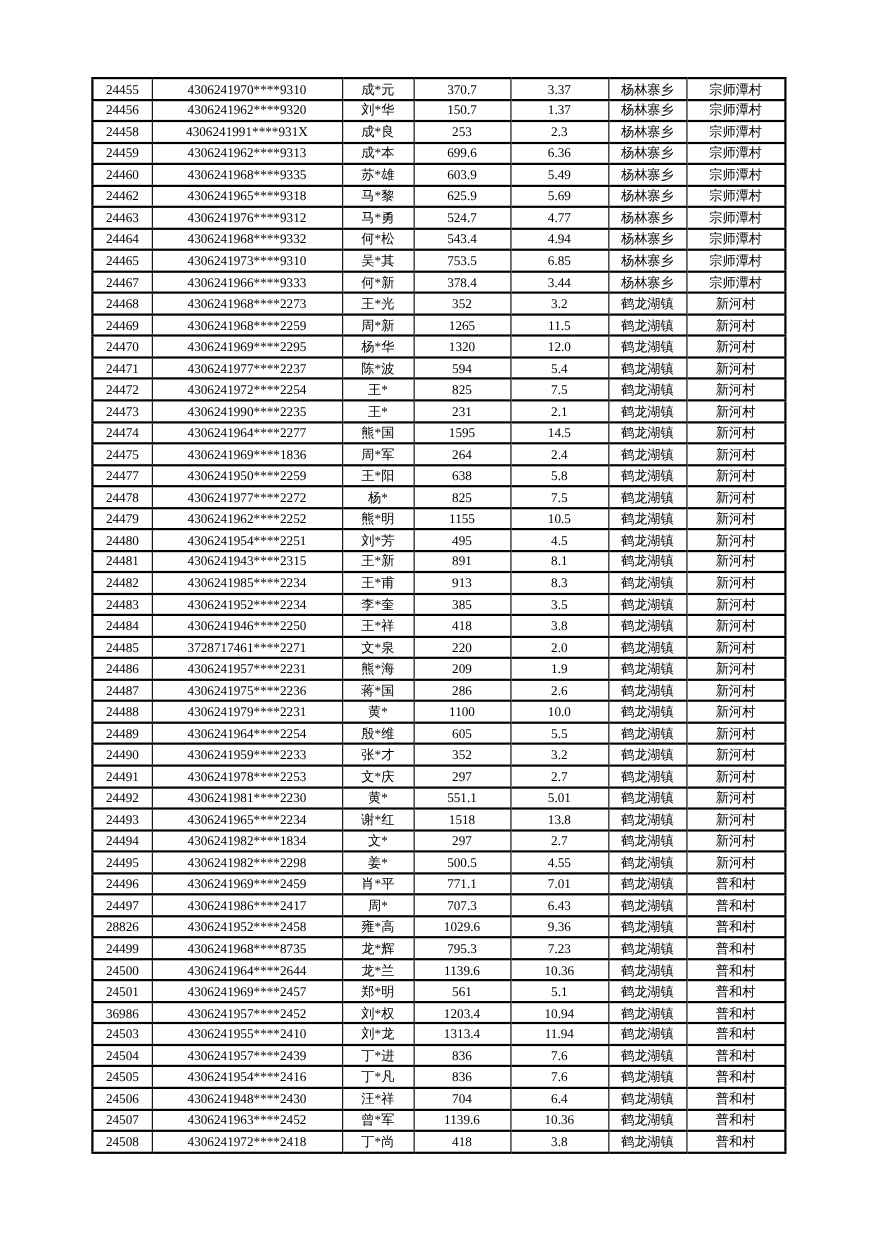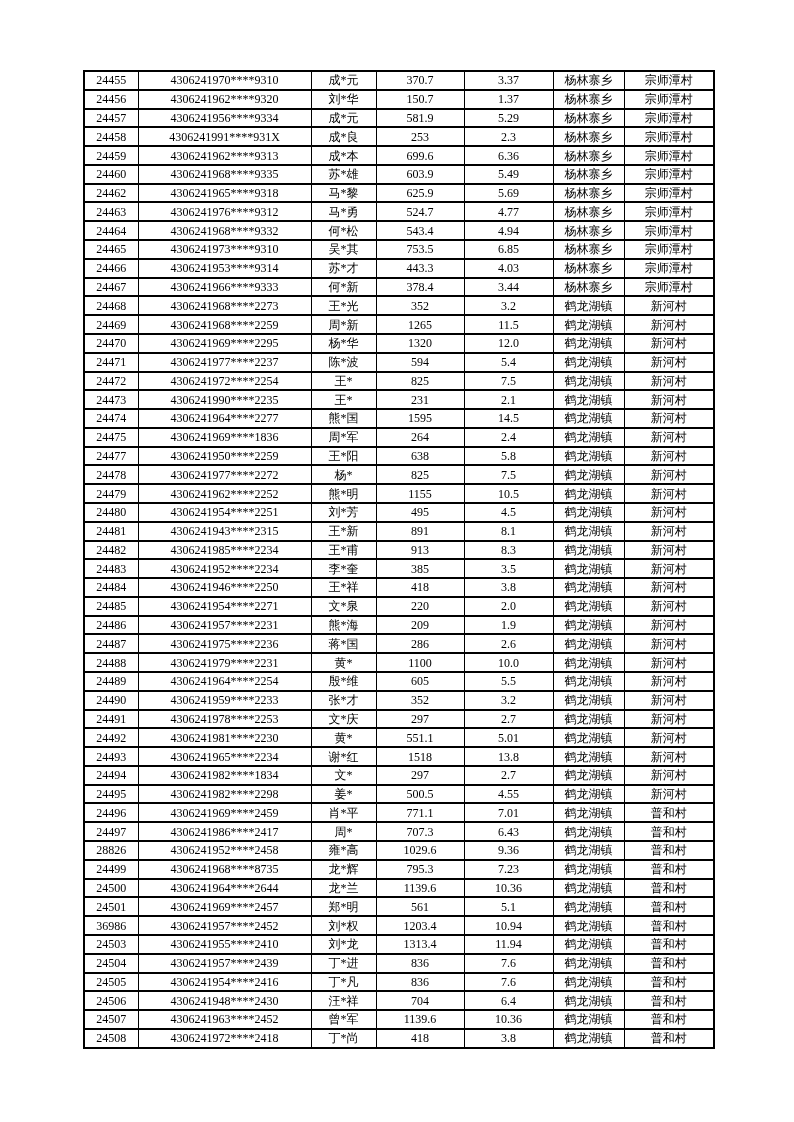--- a/index.html
+++ b/index.html
@@ -87,29 +87,20 @@
           <tr>
             <td>24456</td>
             <td>4306241962****9320</td>
             <td>刘*华</td>
             <td>150.7</td>
             <td>1.37</td>
             <td>杨林寨乡</td>
             <td>宗师潭村</td>
           </tr>
           <tr>
-            <td>24457</td>
-            <td>4306241956****9334</td>
-            <td>成*元</td>
-            <td>581.9</td>
-            <td>5.29</td>
-            <td>杨林寨乡</td>
-            <td>宗师潭村</td>
-          </tr>
-          <tr>
             <td>24458</td>
             <td>4306241991****931X</td>
             <td>成*良</td>
             <td>253</td>
             <td>2.3</td>
             <td>杨林寨乡</td>
             <td>宗师潭村</td>
           </tr>
           <tr>
             <td>24459</td>
@@ -159,29 +150,20 @@
           <tr>
             <td>24465</td>
             <td>4306241973****9310</td>
             <td>吴*其</td>
             <td>753.5</td>
             <td>6.85</td>
             <td>杨林寨乡</td>
             <td>宗师潭村</td>
           </tr>
           <tr>
-            <td>24466</td>
-            <td>4306241953****9314</td>
-            <td>苏*才</td>
-            <td>443.3</td>
-            <td>4.03</td>
-            <td>杨林寨乡</td>
-            <td>宗师潭村</td>
-          </tr>
-          <tr>
             <td>24467</td>
             <td>4306241966****9333</td>
             <td>何*新</td>
             <td>378.4</td>
             <td>3.44</td>
             <td>杨林寨乡</td>
             <td>宗师潭村</td>
           </tr>
           <tr>
             <td>24468</td>
@@ -322,21 +304,21 @@
             <td>24484</td>
             <td>4306241946****2250</td>
             <td>王*祥</td>
             <td>418</td>
             <td>3.8</td>
             <td>鹤龙湖镇</td>
             <td>新河村</td>
           </tr>
           <tr>
             <td>24485</td>
-            <td>4306241954****2271</td>
+            <td>3728717461****2271</td>
             <td>文*泉</td>
             <td>220</td>
             <td>2.0</td>
             <td>鹤龙湖镇</td>
             <td>新河村</td>
           </tr>
           <tr>
             <td>24486</td>
             <td>4306241957****2231</td>
             <td>熊*海</td>

